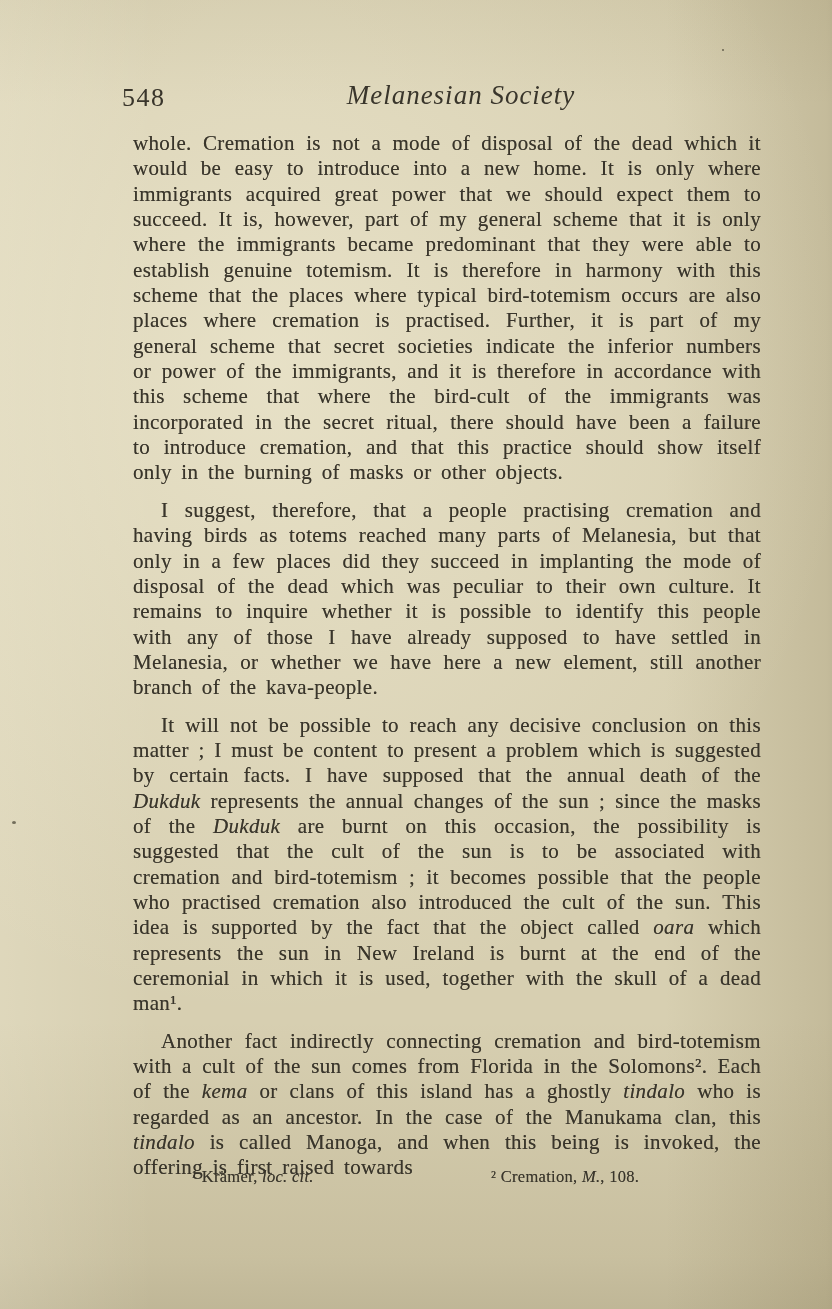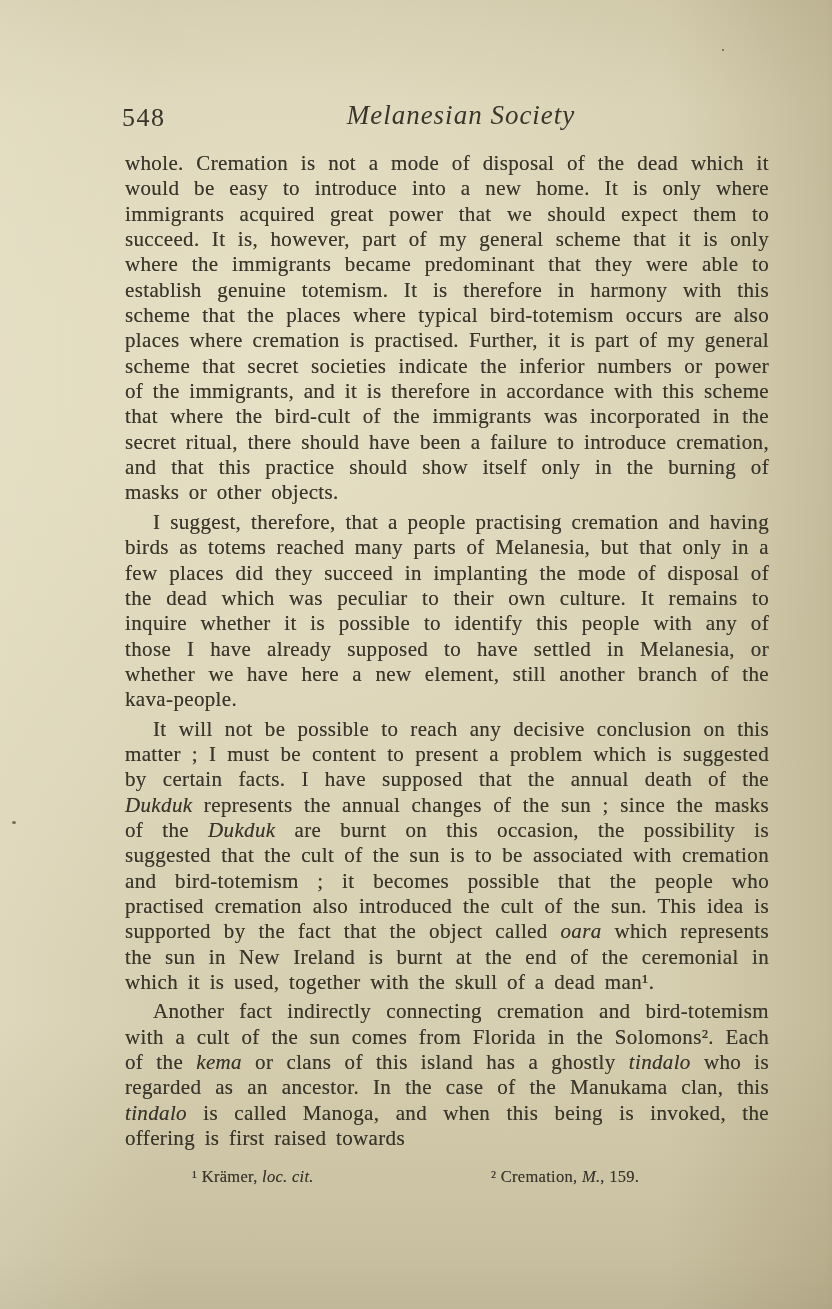--- a/index.html
+++ b/index.html
@@ -38,33 +38,32 @@
     font-size: 26px;
     letter-spacing: 1.5px;
   }
   .running-title {
     display: block;
     text-align: center;
     font-style: italic;
     font-size: 27px;
     letter-spacing: 1px;
     transform: translateX(14px);
-    margin-top: 20px;
   }
   .body-text {
     margin-top: 13px;
     font-size: 21px;
     line-height: 25.35px;
     text-align: justify;
     word-spacing: 4px;
     letter-spacing: 0.35px;
     text-shadow: 0 0 0.5px rgba(44,40,30,0.55);
   }
   .para {
-    margin: 4px;
+    margin: 12px;
   }
   .para.indent {
     text-indent: 28px;
   }
   .it {
     font-style: italic;
     text-align: center;
   }
   .footnotes {
     position: absolute;
@@ -103,19 +102,19 @@
       <p class="para"><span>whole.  Cremation is not a mode of disposal of the dead which it would be easy to introduce into a new home.  It is only where immigrants acquired great power that we should expect them to succeed.  It is, however, part of my general scheme that it is only where the immigrants became predominant that they were able to establish genuine totemism.  It is therefore in harmony with this scheme that the places where typical bird-totemism occurs are also places where cremation is practised.  Further, it is part of my general scheme that secret societies indicate the inferior numbers or power of the immigrants, and it is therefore in accordance with this scheme that where the bird-cult of the immigrants was incorporated in the secret ritual, there should have been a failure to introduce cremation, and that this practice should show itself only in the burning of masks or other objects.</span></p>
       <p class="para indent"><span>I suggest, therefore, that a people practising cremation and having birds as totems reached many parts of Melanesia, but that only in a few places did they succeed in implanting the mode of disposal of the dead which was peculiar to their own culture.  It remains to inquire whether it is possible to identify this people with any of those I have already supposed to have settled in Melanesia, or whether we have here a new element, still another branch of the kava-people.</span></p>
       <p class="para indent"><span>It will not be possible to reach any decisive conclusion on this matter ; I must be content to present a problem which is suggested by certain facts.  I have supposed that the annual death of the </span><span class="it">Dukduk</span><span> represents the annual changes of the sun ; since the masks of the </span><span class="it">Dukduk</span><span> are burnt on this occasion, the possibility is suggested that the cult of the sun is to be associated with cremation and bird-totemism ; it becomes possible that the people who practised cremation also introduced the cult of the sun.  This idea is supported by the fact that the object called </span><span class="it">oara</span><span> which represents the sun in New Ireland is burnt at the end of the ceremonial in which it is used, together with the skull of a dead man¹.</span></p>
       <p class="para indent"><span>Another fact indirectly connecting cremation and bird-totemism with a cult of the sun comes from Florida in the Solomons².  Each of the </span><span class="it">kema</span><span> or clans of this island has a ghostly </span><span class="it">tindalo</span><span> who is regarded as an ancestor.  In the case of the Manukama clan, this </span><span class="it">tindalo</span><span> is called Manoga, and when this being is invoked, the offering is first raised towards</span></p>
     </div>
 
   </div>
 
   <div class="footnotes">
     <span class="fn fn1"><span>¹ Krämer, </span><span class="it">loc. cit.</span></span>
-    <span class="fn fn2"><span>² Cremation, </span><span class="it">M.</span><span>, 159.</span></span>
+    <span class="fn fn2"><span>² Cremation, </span><span class="it">M.</span><span>, 108.</span></span>
   </div>
 
   <div class="speck s1"></div>
   <div class="speck s2"></div>
 
 </div>
 
 </body></html>

